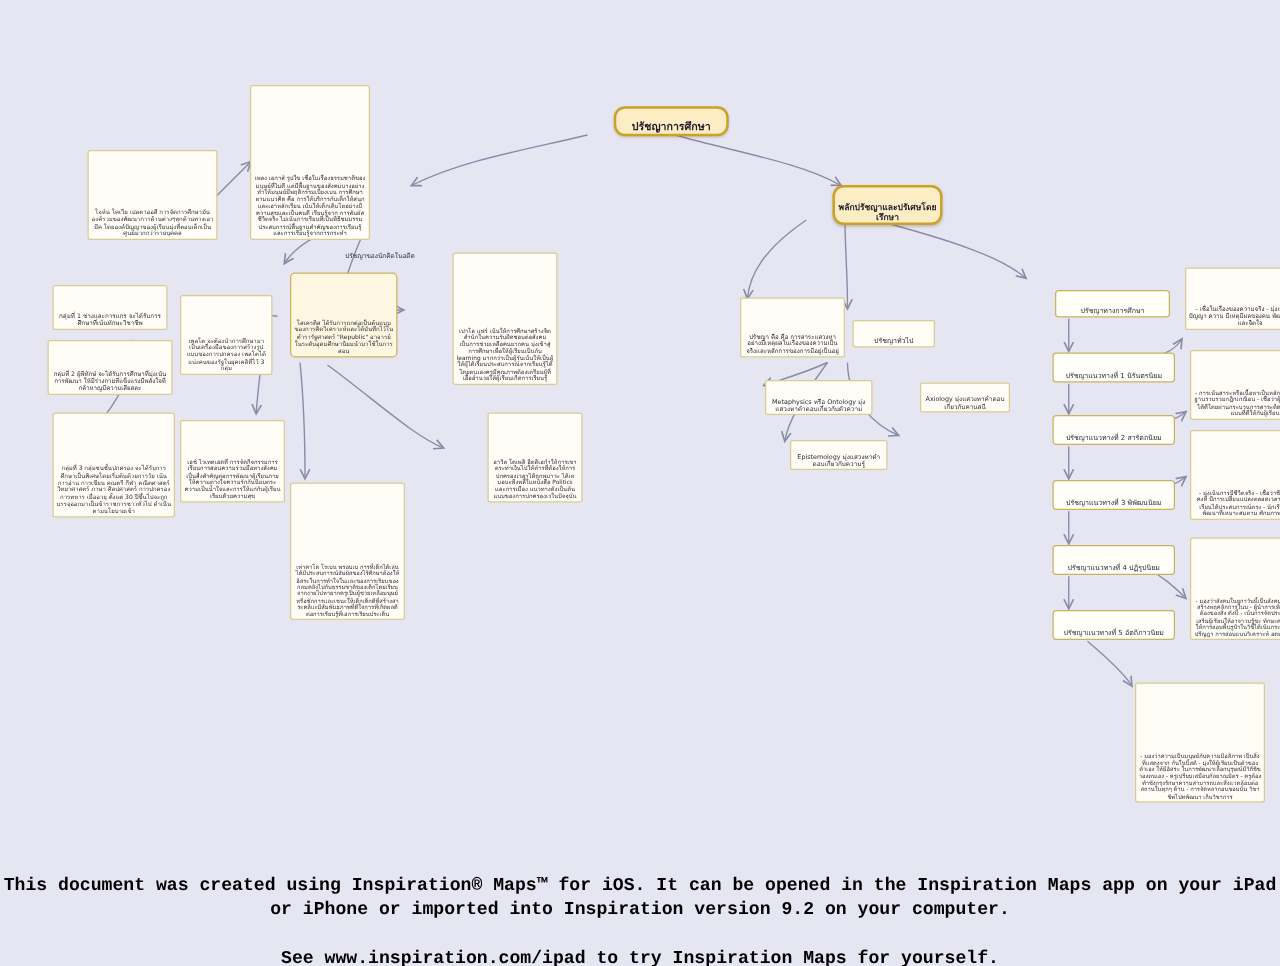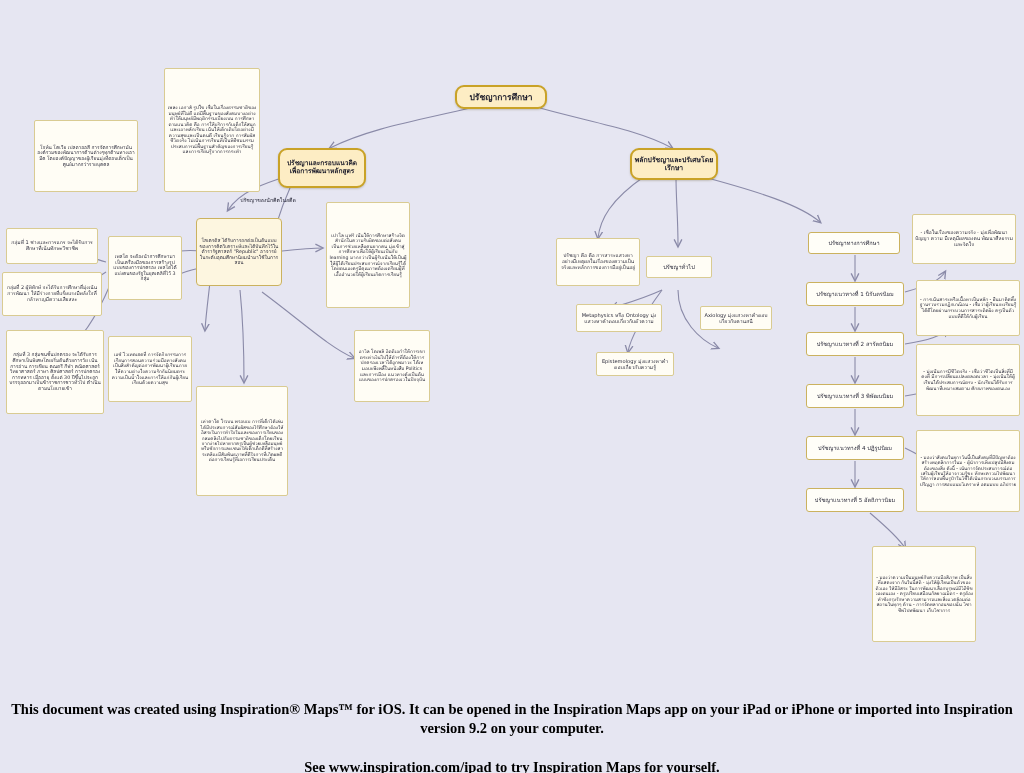--- a/index.html
+++ b/index.html
@@ -18,22 +18,23 @@
     box-sizing:border-box;
     background:#fffdf2;
     border:1px solid #d8c98a;
     color:#2a2a3a;
     text-align:center;
     line-height:1.18;
     letter-spacing:0;
     word-break:break-word;
     overflow:hidden;
     display:flex;
-    align-items:center;
+    align-items:flex-end;
     justify-content:center;
+    margin-left:36px;
   }
   .node span{display:block;width:100%;padding:0 2px;}
 
   
   .topic{
     background:#fdedc4;
     border:2px solid #c9a227;
     border-radius:9px;
     font-weight:bold;
     color:#1d1d2b;
@@ -55,21 +56,21 @@
     border-radius:3px;
   }
 
   .footer{
     position:absolute;
     left:0;top:688px;
     width:1024px;height:85px;
     background:#e6e6f2;
     text-align:center;
     color:#000;
-    font-family:Liberation Serif, serif;
+    font-family:Liberation Mono, monospace;
     font-weight:bold;
   }
   .footer .l1{font-size:14.5px;line-height:19px;padding-top:12px;}
   .footer .l2{font-size:14.5px;line-height:19px;padding-top:20px;}
 </style>
 </head>
 <body>
 
 <div id="canvas">
 
@@ -120,23 +121,20 @@
       <path d="M905,344 C930,340 940,336 948,330"></path>
       <path d="M905,396 C930,392 940,388 948,382"></path>
       <path d="M905,448 C930,460 940,470 948,478"></path>
     </g>
   </svg>
 
   <div class="node topic" style="left:455px;top:85px;width:92px;height:24px;font-size:8.5px;">
     <span>ปรัชญาการศึกษา</span>
   </div>
 
-  <div class="node topic" style="left:278px;top:148px;width:88px;height:40px;font-size:6.6px;">
-    <span>ปรัชญาและกรอบแนวคิดเพื่อการพัฒนาหลักสูตร</span>
-  </div>
 
   <div class="node topic" style="left:630px;top:148px;width:88px;height:32px;font-size:6.8px;">
     <span>พลักปรัชญาและปรัเศษโดยเรึกษา</span>
   </div>
 
   <div class="node" style="left:238px;top:192px;width:60px;height:16px;background:transparent;border:none;font-size:5.2px;">
     <span>ปรัชญาของนักคิดในอดีต</span>
   </div>
 
   <div class="node plain" style="left:164px;top:68px;width:96px;height:124px;font-size:4.7px;">

